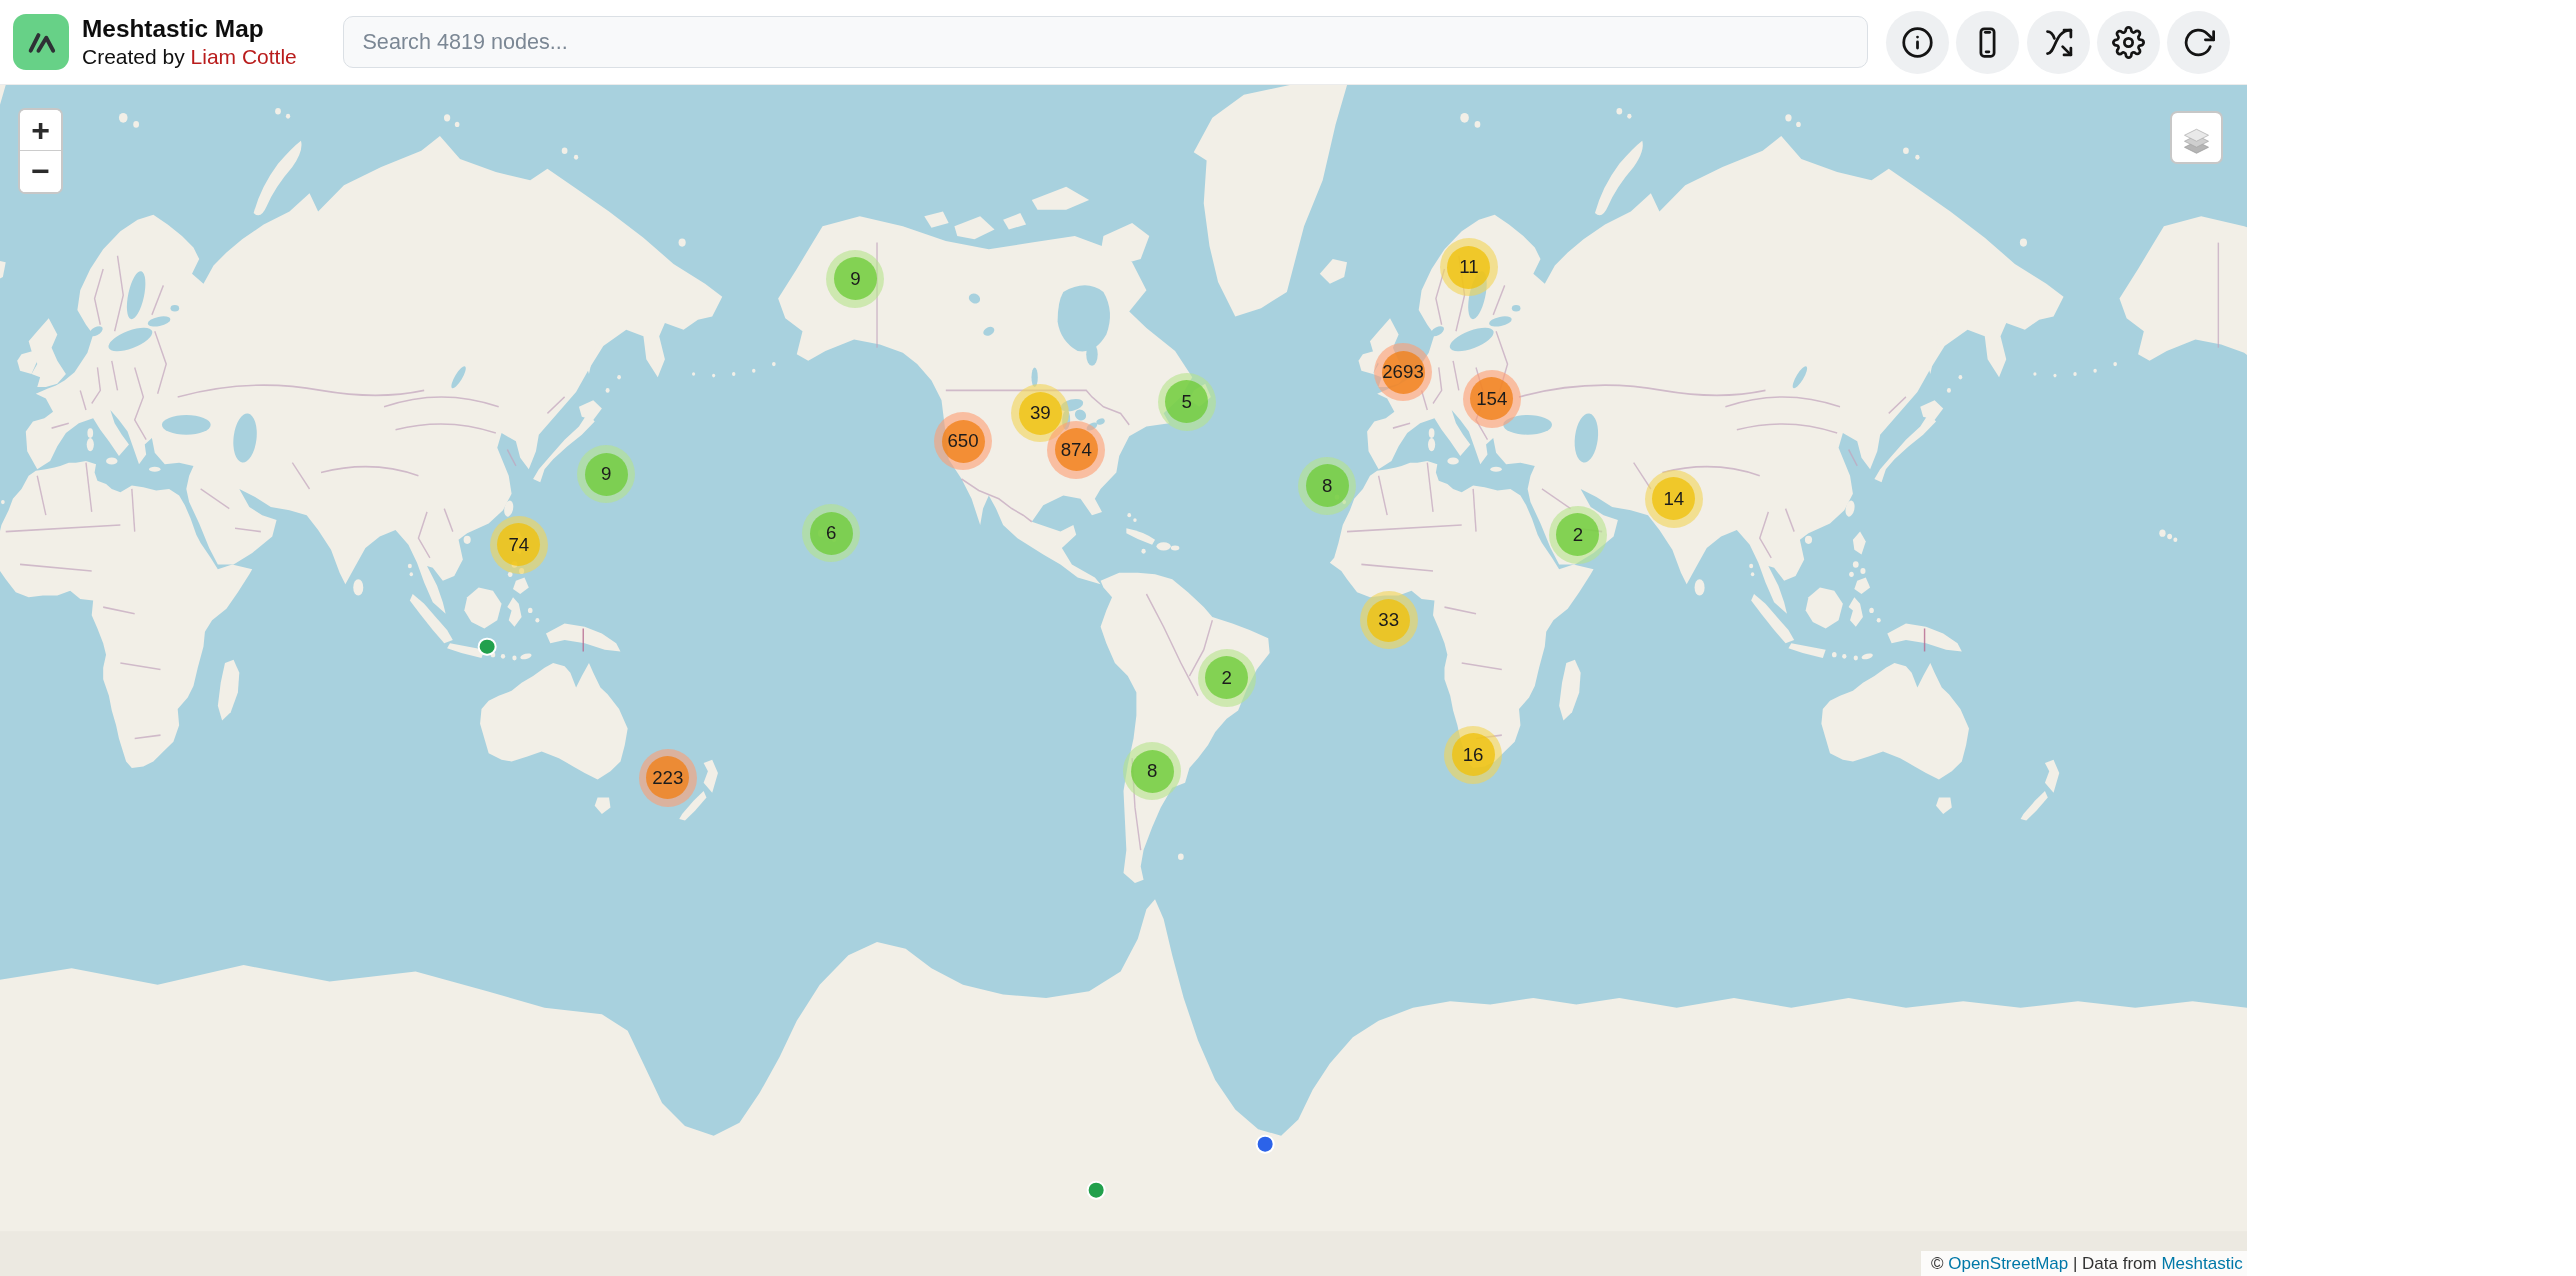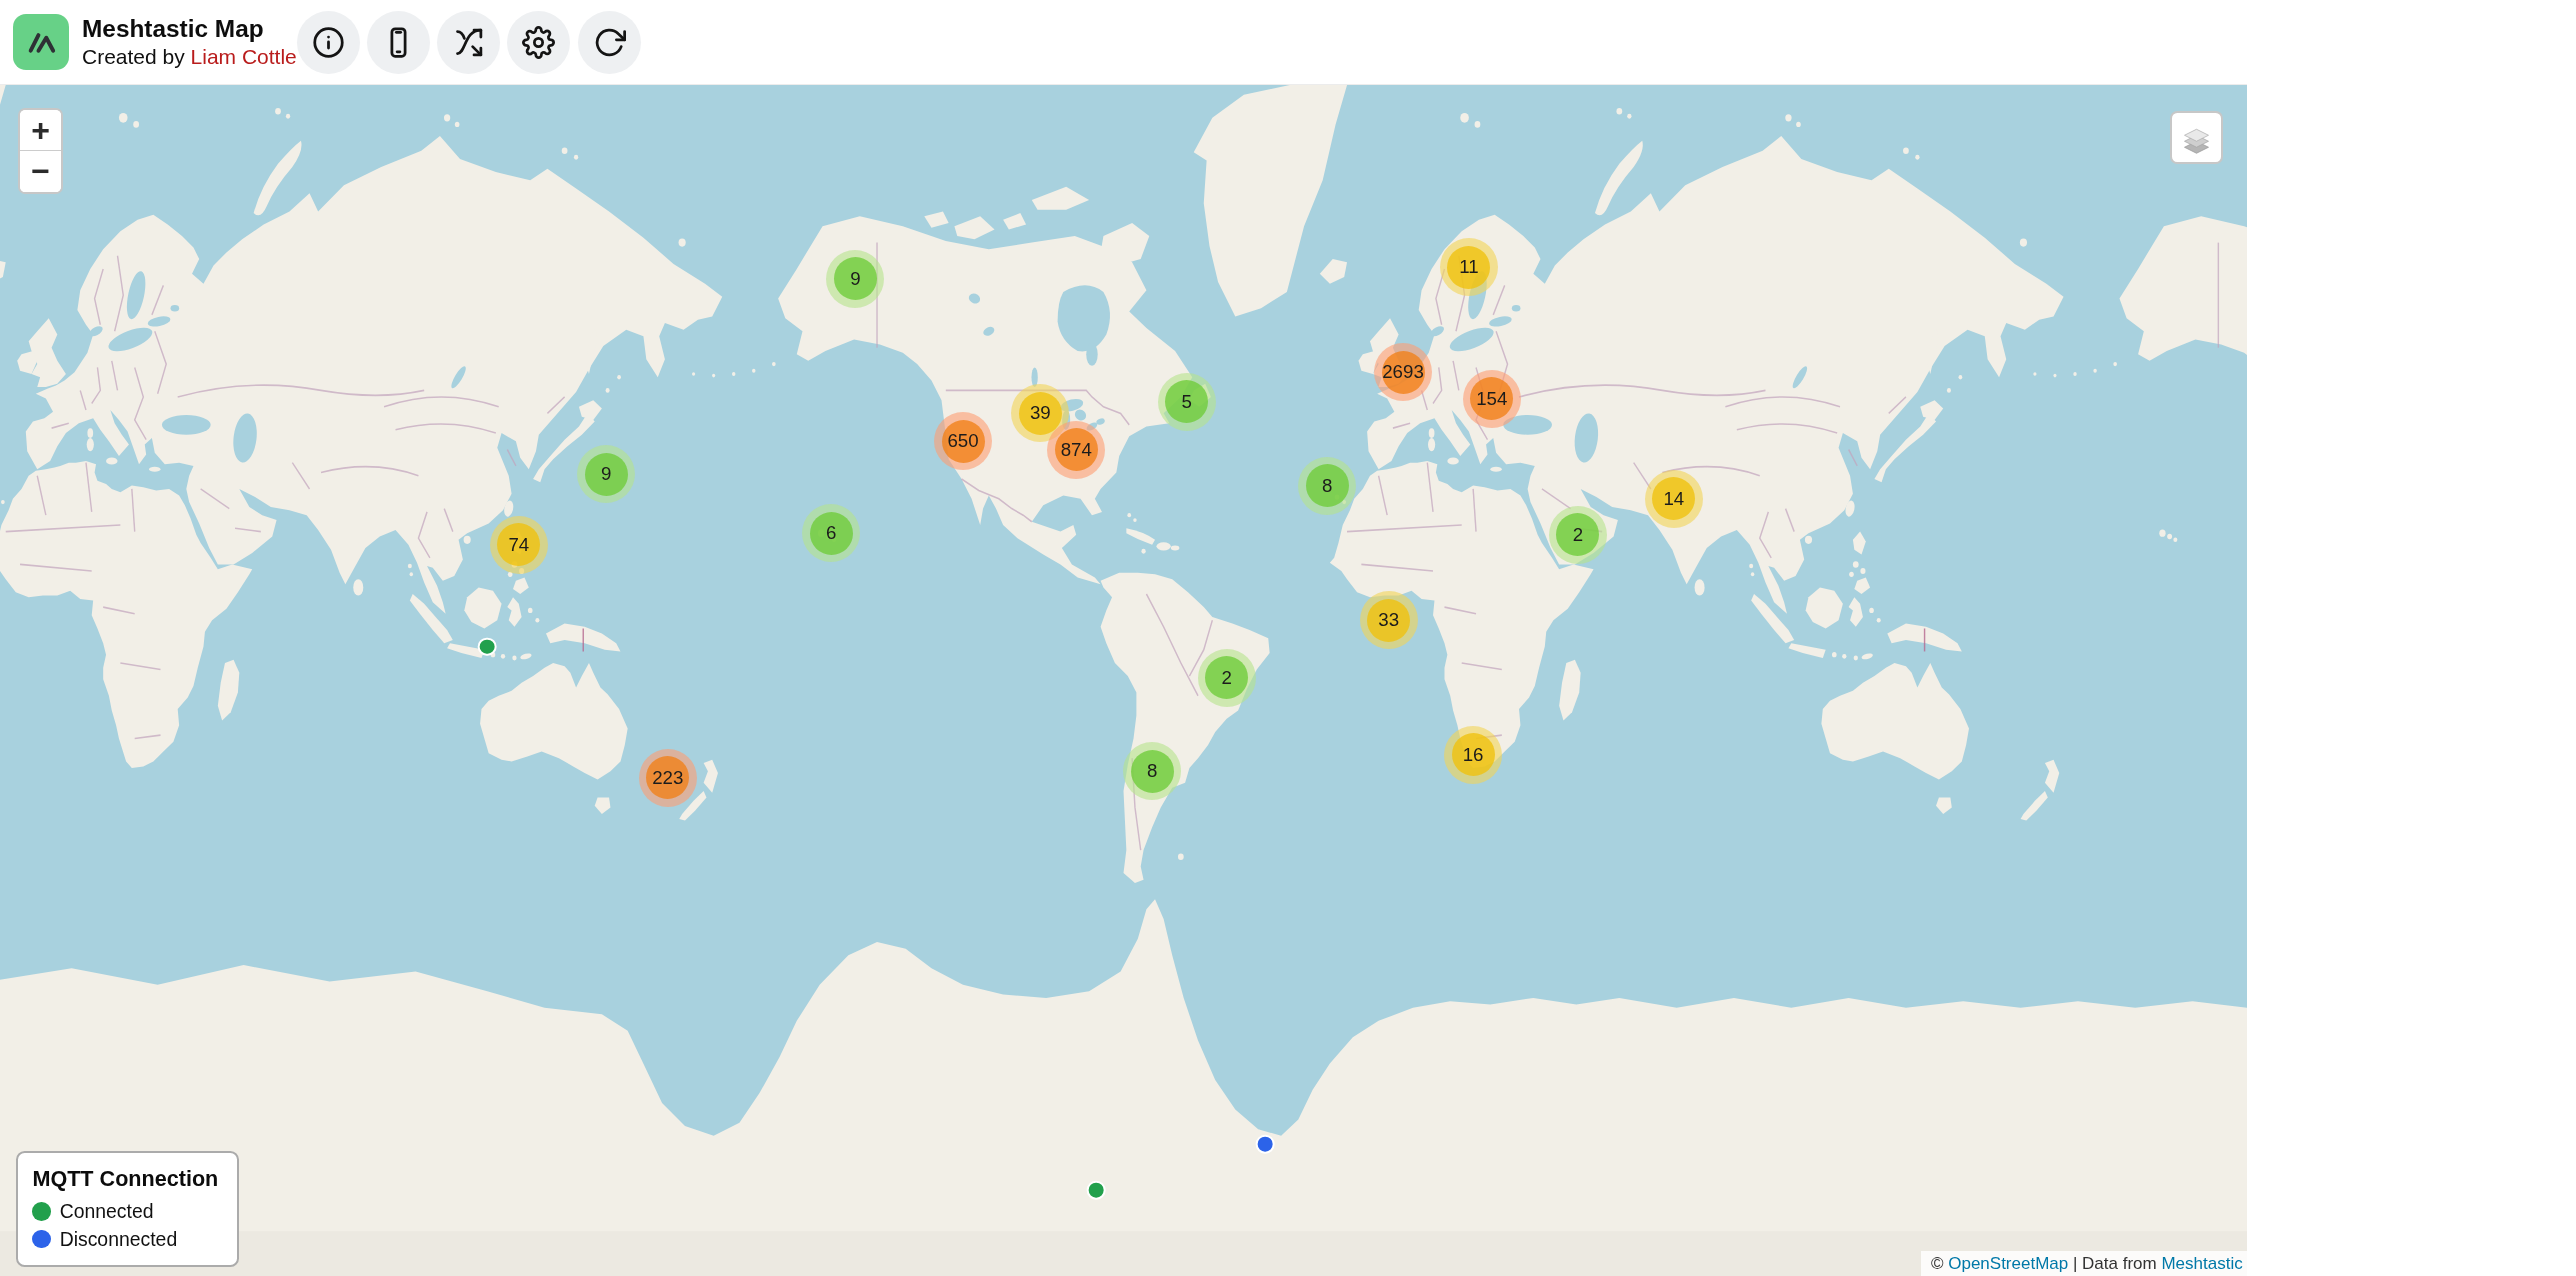--- a/index.html
+++ b/index.html
@@ -57,20 +57,21 @@
     <div class="logo">
       <svg width="39" height="39" viewBox="0 0 90 90" fill="none" stroke="#2e3135" stroke-width="9" stroke-linecap="round" stroke-linejoin="round">
         <path d="M20,64 L38,28"></path>
         <path d="M38,64 L56,34 L72,64"></path>
       </svg>
     </div>
     <div class="titles">
       <div class="app-title">Meshtastic Map</div>
       <div class="byline"><span>Created by </span><a href="#">Liam Cottle</a></div>
     </div>
+    <input class="search" type="text" placeholder="Search 4819 nodes..." style="">
     <div class="hbtns">
       <button class="iconbtn">
         <svg viewBox="0 0 24 24">
             <circle cx="12" cy="12" r="10"></circle>
             <line x1="12" y1="16" x2="12" y2="11.6"></line>
             <line x1="12" y1="8" x2="12.01" y2="8"></line>
           </svg>
       </button>
       <button class="iconbtn">
         <svg viewBox="0 0 24 24">
@@ -342,28 +343,17 @@
     </div>
 
     <div class="layersctl">
       <svg width="33" height="33" viewBox="0 0 44 44">
         <polygon points="22,27 38,35 22,43 6,35" fill="#b5b5b5" stroke="#9a9a9a" stroke-width="1"></polygon>
         <polygon points="22,19 38,27 22,35 6,27" fill="#cfcfcf" stroke="#a6a6a6" stroke-width="1"></polygon>
         <polygon points="22,11 38,19 22,27 6,19" fill="#e9e9e9" stroke="#adadad" stroke-width="1"></polygon>
       </svg>
     </div>
 
-    <div class="legend">
-      <div class="legend-title">MQTT Connection</div>
-      <div class="legend-row">
-        <span class="ldot" style="background: rgb(34, 160, 76);"></span>
-        <span>Connected</span>
-      </div>
-      <div class="legend-row">
-        <span class="ldot" style="background: rgb(44, 99, 233);"></span>
-        <span>Disconnected</span>
-      </div>
-    </div>
 
     <div class="attrib"><span>© </span><a href="#">OpenStreetMap</a><span> | Data from </span><a href="#">Meshtastic</a></div>
   </div>
 </div>
 
 
 </body></html>

